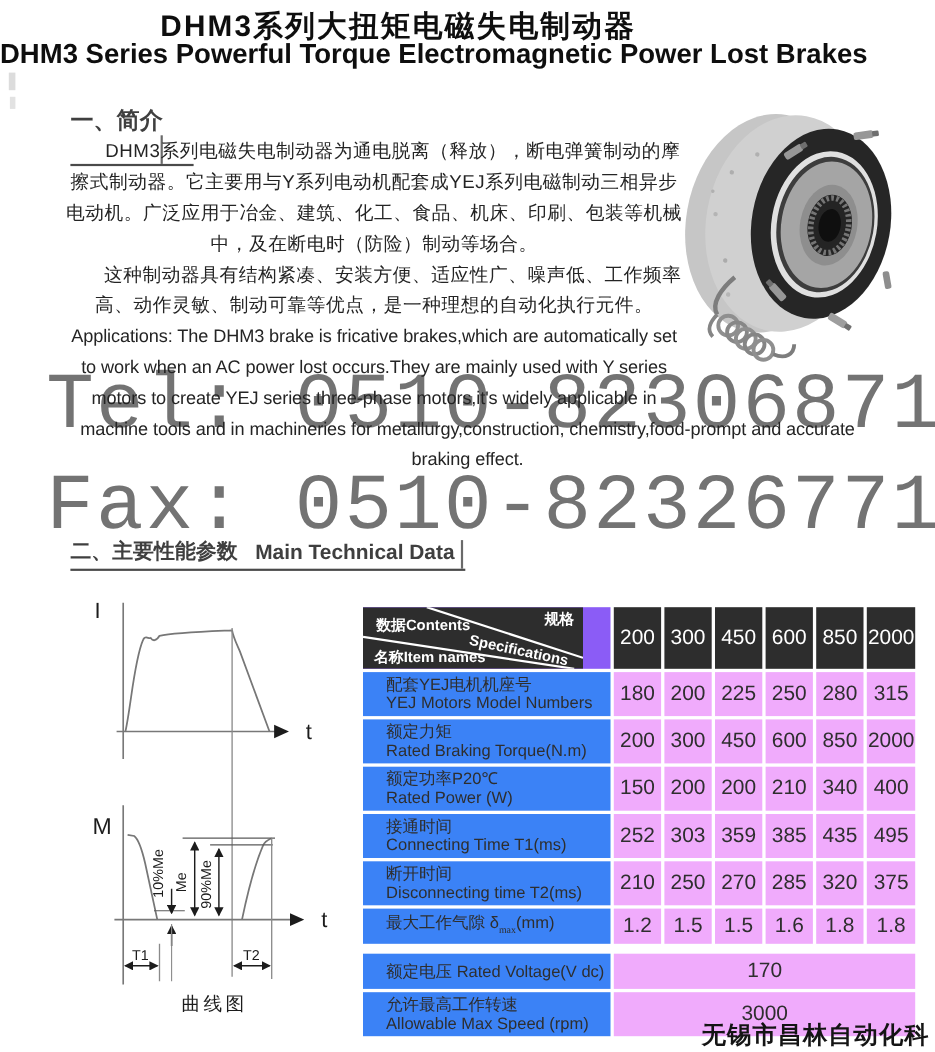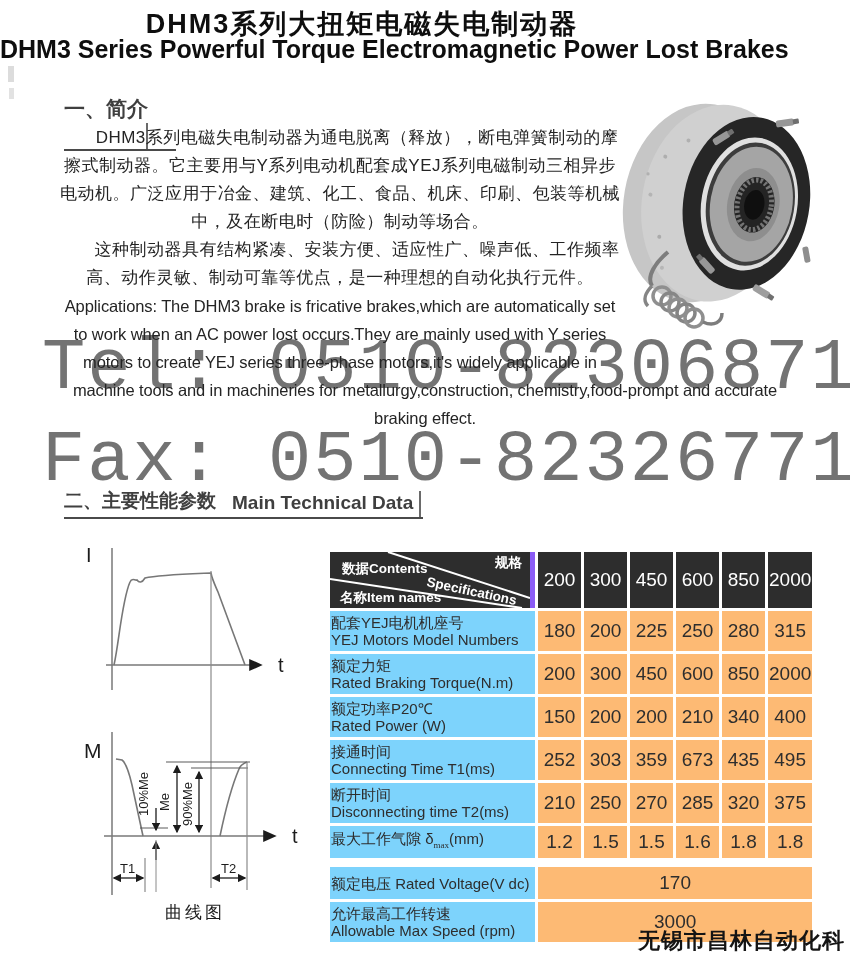--- a/index.html
+++ b/index.html
@@ -37,23 +37,23 @@
   
   .curves{left:58px;top:540px;}
   .gl{font-family:"Liberation Sans",sans-serif;fill:#1c1c1c;}
   
   .spec-wrap{left:327px;top:549px;}
   table.spec{border-collapse:separate;border-spacing:3px;}
   .spec th.corner{padding:0;width:200px;height:56px;background:#8b5cf6;}
   .spec th.colh{background:#2d2d2d;color:#fff;font-weight:normal;font-size:19px;width:41px;
                 text-align:center;white-space:nowrap;padding:0 1px;}
   .spec td{vertical-align:middle;}
-  .spec td.lbl{background:#7dd3fc;width:200px;padding:1px 4px 1px 1px;font-size:15px;
+  .spec td.lbl{background:#3b82f6;width:200px;padding:1px 4px 1px 21px;font-size:15px;
                color:#2e2e2e;line-height:17px;}
-  .spec td.val{background:#fdba74;text-align:center;font-size:19px;color:#2e2e2e;height:38px;}
+  .spec td.val{background:#f0abfc;text-align:center;font-size:19px;color:#2e2e2e;height:38px;}
   .spec tr.single td{height:30px;}
   .spec tr.spacer td{height:3px;background:transparent;padding:0;}
   .subm{font-size:9px;font-family:Liberation Serif, serif;}
   .ct{fill:#ffffff;font-size:13.5px;font-family:"Liberation Sans",sans-serif;}
   
   .footer{left:638px;top:926px;font-size:22px;font-weight:bold;color:#141414;letter-spacing:1px;}
 </style>
 </head>
 <body>
 
@@ -247,21 +247,21 @@
             <td class="val">400</td>
           </tr>
           <tr>
             <td class="lbl">
               <div>接通时间</div>
               <div>Connecting Time T1(ms)</div>
             </td>
             <td class="val">252</td>
             <td class="val">303</td>
             <td class="val">359</td>
-            <td class="val">673</td>
+            <td class="val">385</td>
             <td class="val">435</td>
             <td class="val">495</td>
           </tr>
           <tr>
             <td class="lbl">
               <div>断开时间</div>
               <div>Disconnecting time T2(ms)</div>
             </td>
             <td class="val">210</td>
             <td class="val">250</td>

